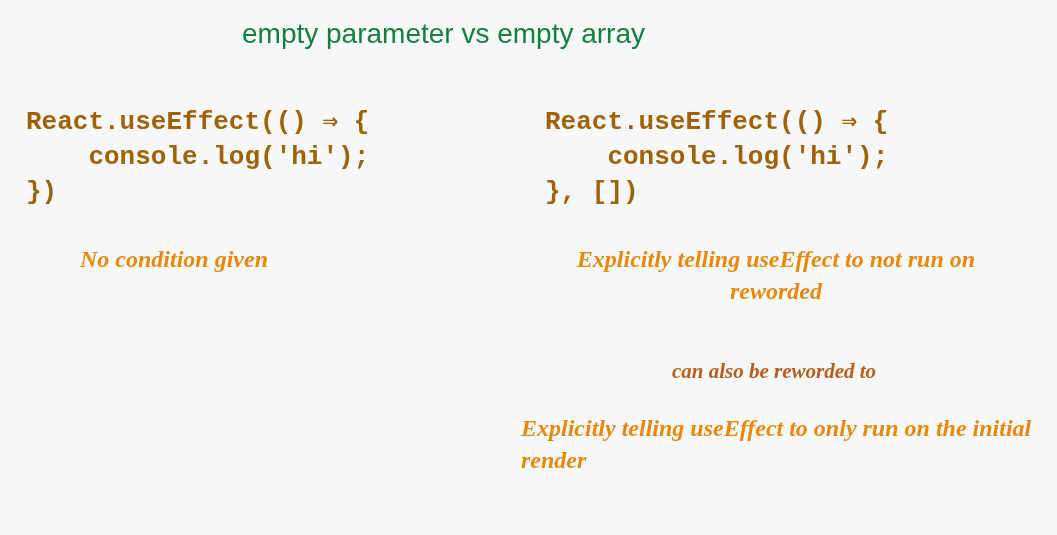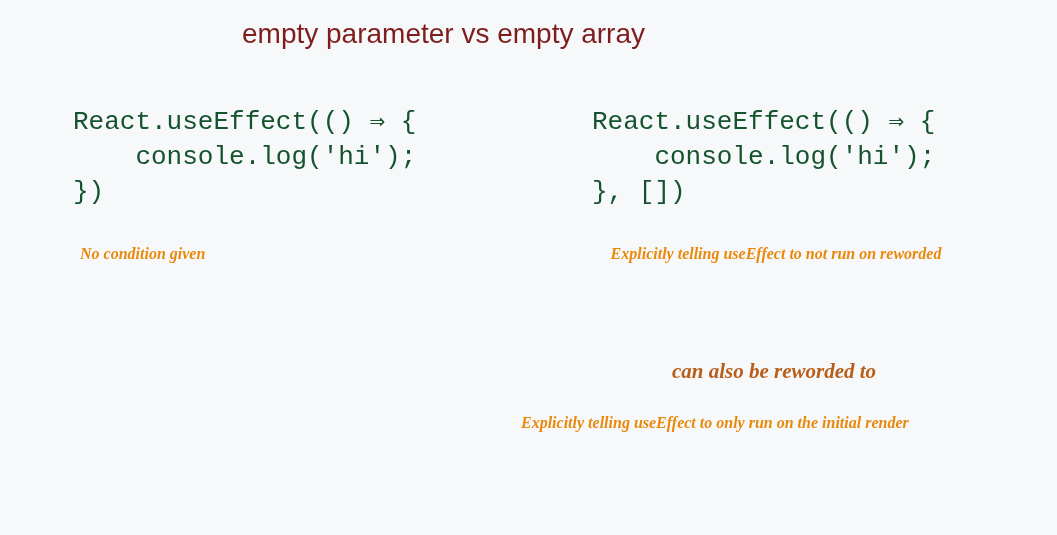--- a/index.html
+++ b/index.html
@@ -11,46 +11,45 @@
       width: 1057px;
       height: 535px;
       background: #f7f8fa;
       position: relative;
       font-family: sans-serif;
     }
     .title {
       position: absolute;
       top: 18px;
       left: 242px;
-      color: #7f1d1d;
+      color: #15803d;
       font-size: 28px;
       font-weight: 400;
       font-family: -apple-system, BlinkMacSystemFont, "Segoe UI", Helvetica, sans-serif;
     }
     .code-block {
       font-family: "Menlo", "Consolas", "Courier New", monospace;
       font-size: 26px;
-      font-weight: 400;
-      color: #14532d;
+      font-weight: 700;
+      color: #a16207;
       white-space: pre;
       line-height: 1.35;
       position: absolute;
-      margin-left: 47px;
     }
     .code-left {
       top: 105px;
       left: 26px;
     }
     .code-right {
       top: 105px;
       left: 545px;
     }
     .note {
       font-family: "Comic Sans MS", "Bradley Hand", "Segoe Script", cursive;
-      font-size: 16px;
+      font-size: 24px;
       font-style: italic;
       font-weight: 600;
       position: absolute;
       line-height: 1.35;
     }
     .note-orange {
       color: #e8890c;
     }
     .note-brown {
       color: #b85e1a;

